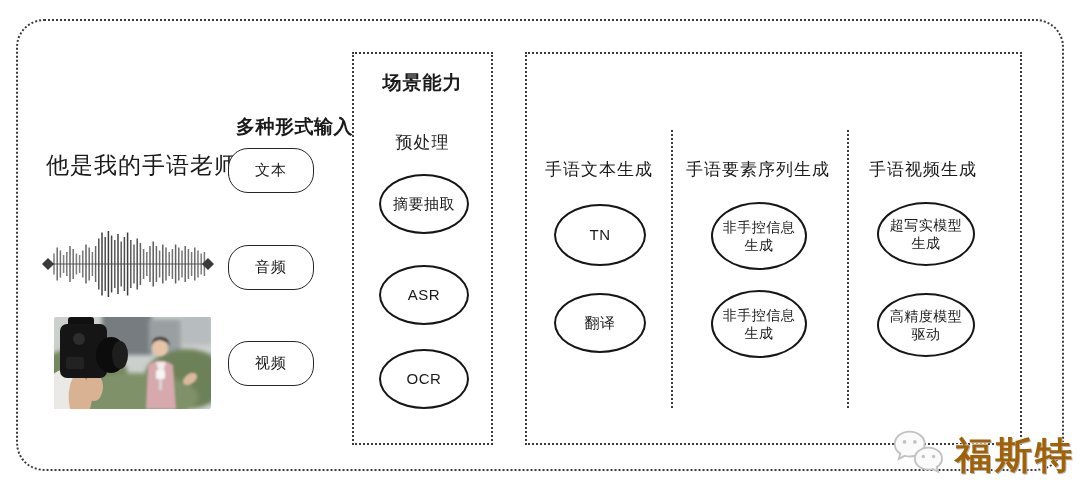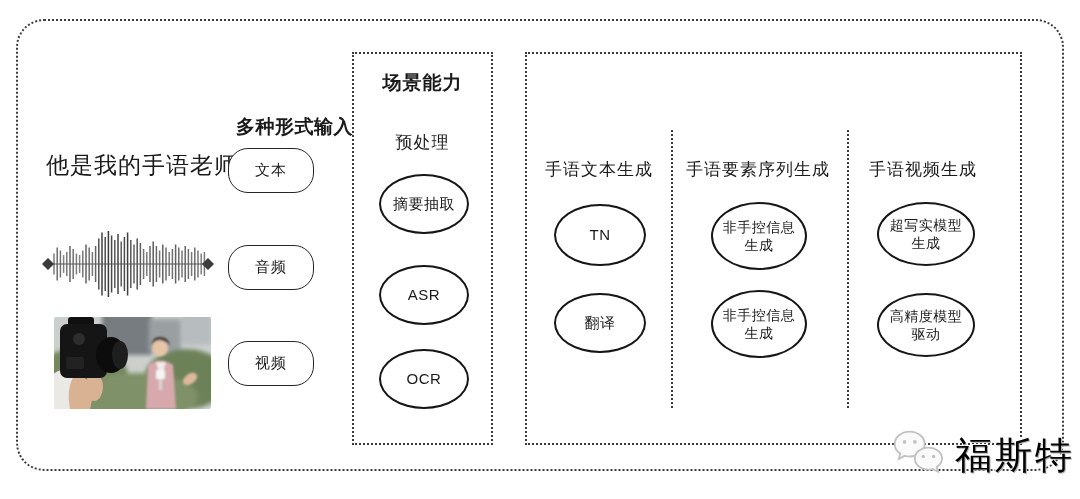--- a/index.html
+++ b/index.html
@@ -63,22 +63,22 @@
     position:absolute; top:76px; height:278px; width:0;
     border-left:2px dotted #3a3a3a;
   }
   
   .watermark {
     position:absolute; left:890px; top:426px; display:flex; align-items:center;
     gap:5px; z-index:5;
   }
   .wm-logo { width:60px; height:60px; }
   .wm-text {
-    font-size:37px; font-weight:normal; letter-spacing:3px; white-space:nowrap;
-    color:#000000;
+    font-size:37px; font-weight:bold; letter-spacing:3px; white-space:nowrap;
+    color:#a16207;
     text-shadow:1px 1px 0 #b3b3b3, -1px -1px 0 #ffffff;
   }
 </style>
 </head>
 <body>
 
 <div id="canvas">
 
   <div class="outer-frame"></div>
 

